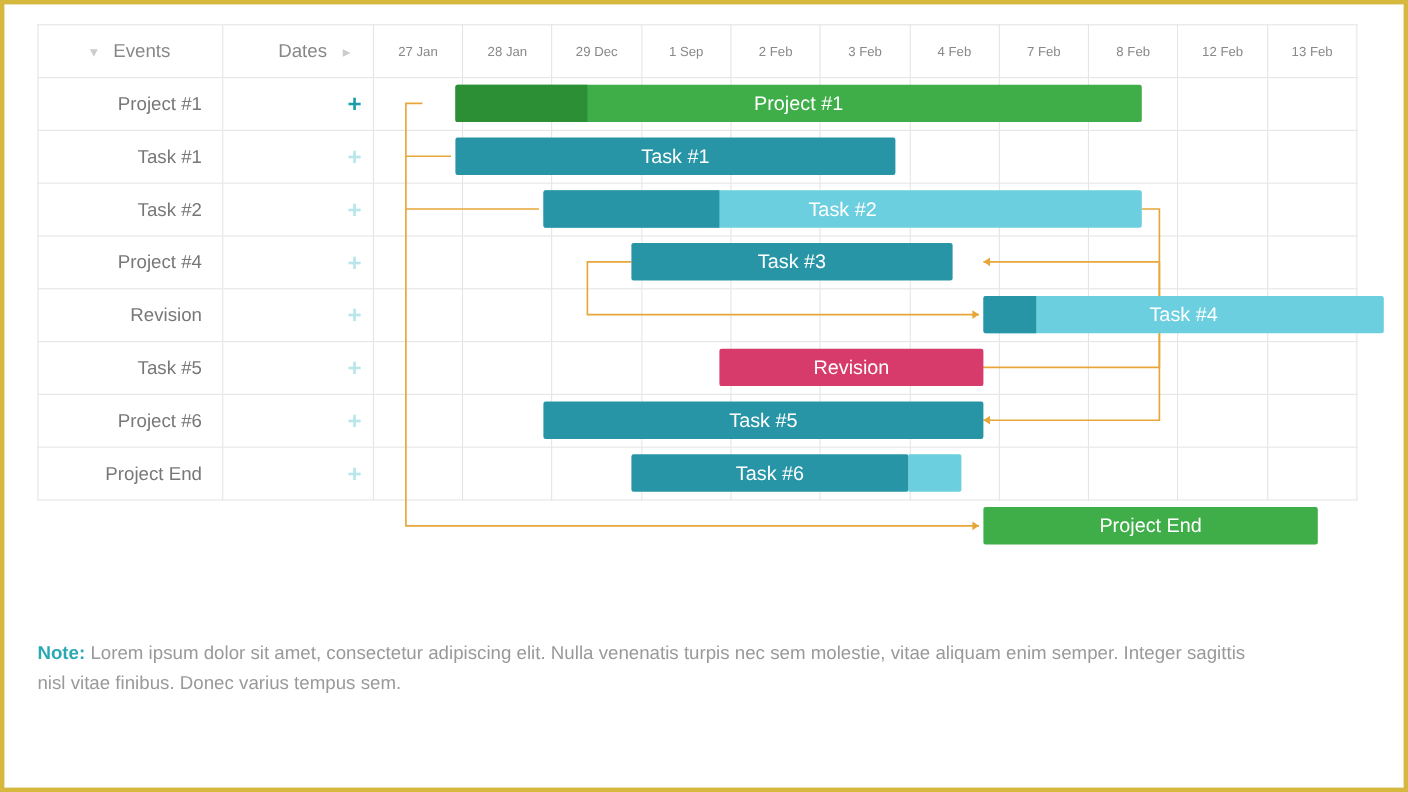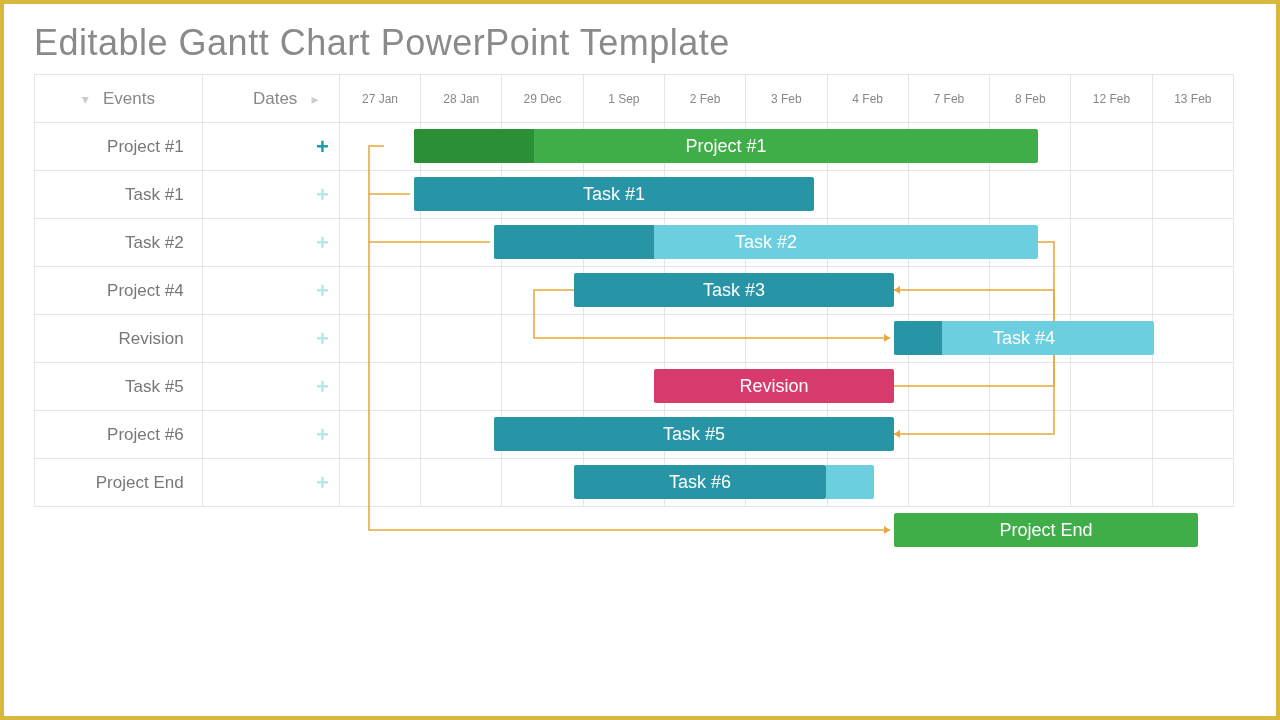--- a/index.html
+++ b/index.html
@@ -26,21 +26,20 @@
   .note{margin-top:18px;font-size:17px;color:#999;line-height:1.6;max-width:1100px;}
   .note b{color:#2aa9b5;font-weight:600;}
   svg.conn{position:absolute;left:0;top:0;width:100%;height:100%;overflow:visible;}
   svg.conn path{fill:none;stroke:#e7a63a;stroke-width:1.5;}
   svg.conn polygon{fill:#e7a63a;}
 </style>
 </head>
 <body>
 
 <div class="page">
-  <h1>Editable Gantt Chart PowerPoint Template</h1>
 
   <div class="gantt">
     <table>
       <thead>
         <tr id="header-row">
           <th class="events">
             <span class="chev">▾</span>&nbsp;&nbsp;
             <span>Events</span>
           </th>
           <th class="dates">
@@ -221,36 +220,40 @@
           <div class="prog" style="width: 120px; background: rgb(44, 143, 53);"></div>
           <span>Project #1</span>
         </div>
         <div class="bar" style="left: 380px; top: 103px; width: 400px; background: rgb(40, 149, 167);">
           <span>Task #1</span>
         </div>
         <div class="bar" style="left: 460px; top: 151px; width: 544px; background: rgb(107, 207, 224);">
           <div class="prog" style="width: 160px; background: rgb(40, 149, 167);"></div>
           <span>Task #2</span>
         </div>
-        <div class="bar" style="left: 540px; top: 199px; width: 320px; background: rgb(40, 149, 167);">
+        <div class="bar" style="left: 540px; top: 199px; width: 292px; background: rgb(40, 149, 167);">
           <span>Task #3</span>
         </div>
-        <div class="bar" style="left: 860px; top: 247px; width: 260px; background: rgb(107, 207, 224); text-align: right;">
+        <div class="bar" style="left: 860px; top: 247px; width: 364px; background: rgb(107, 207, 224); text-align: right;">
           <div class="prog" style="width: 48px; background: rgb(40, 149, 167);"></div>
           <span>Task #4</span>
         </div>
         <div class="bar" style="left: 620px; top: 295px; width: 240px; background: rgb(215, 59, 107);">
           <span>Revision</span>
         </div>
         <div class="bar" style="left: 460px; top: 343px; width: 400px; background: rgb(40, 149, 167);">
           <span>Task #5</span>
         </div>
         <div class="bar" style="left: 540px; top: 391px; width: 252px; background: rgb(40, 149, 167);">
           <div style="position: absolute; right: -48px; top: 0px; height: 100%; width: 48px; background: rgb(107, 207, 224); border-radius: 0px 2px 2px 0px;"></div>
           <span>Task #6</span>
         </div>
         <div class="bar" style="left: 860px; top: 439px; width: 304px; background: rgb(63, 174, 73);">
           <span>Project End</span>
         </div>
       </div>
   </div>
 
+  <p class="note">
+    <b>Note:</b>
+    <span>Lorem ipsum dolor sit amet, consectetur adipiscing elit. Nulla venenatis turpis nec sem molestie, vitae aliquam enim semper. Integer sagittis nisl vitae finibus. Donec varius tempus sem.</span>
+  </p>
 </div>
 
 </body></html>

